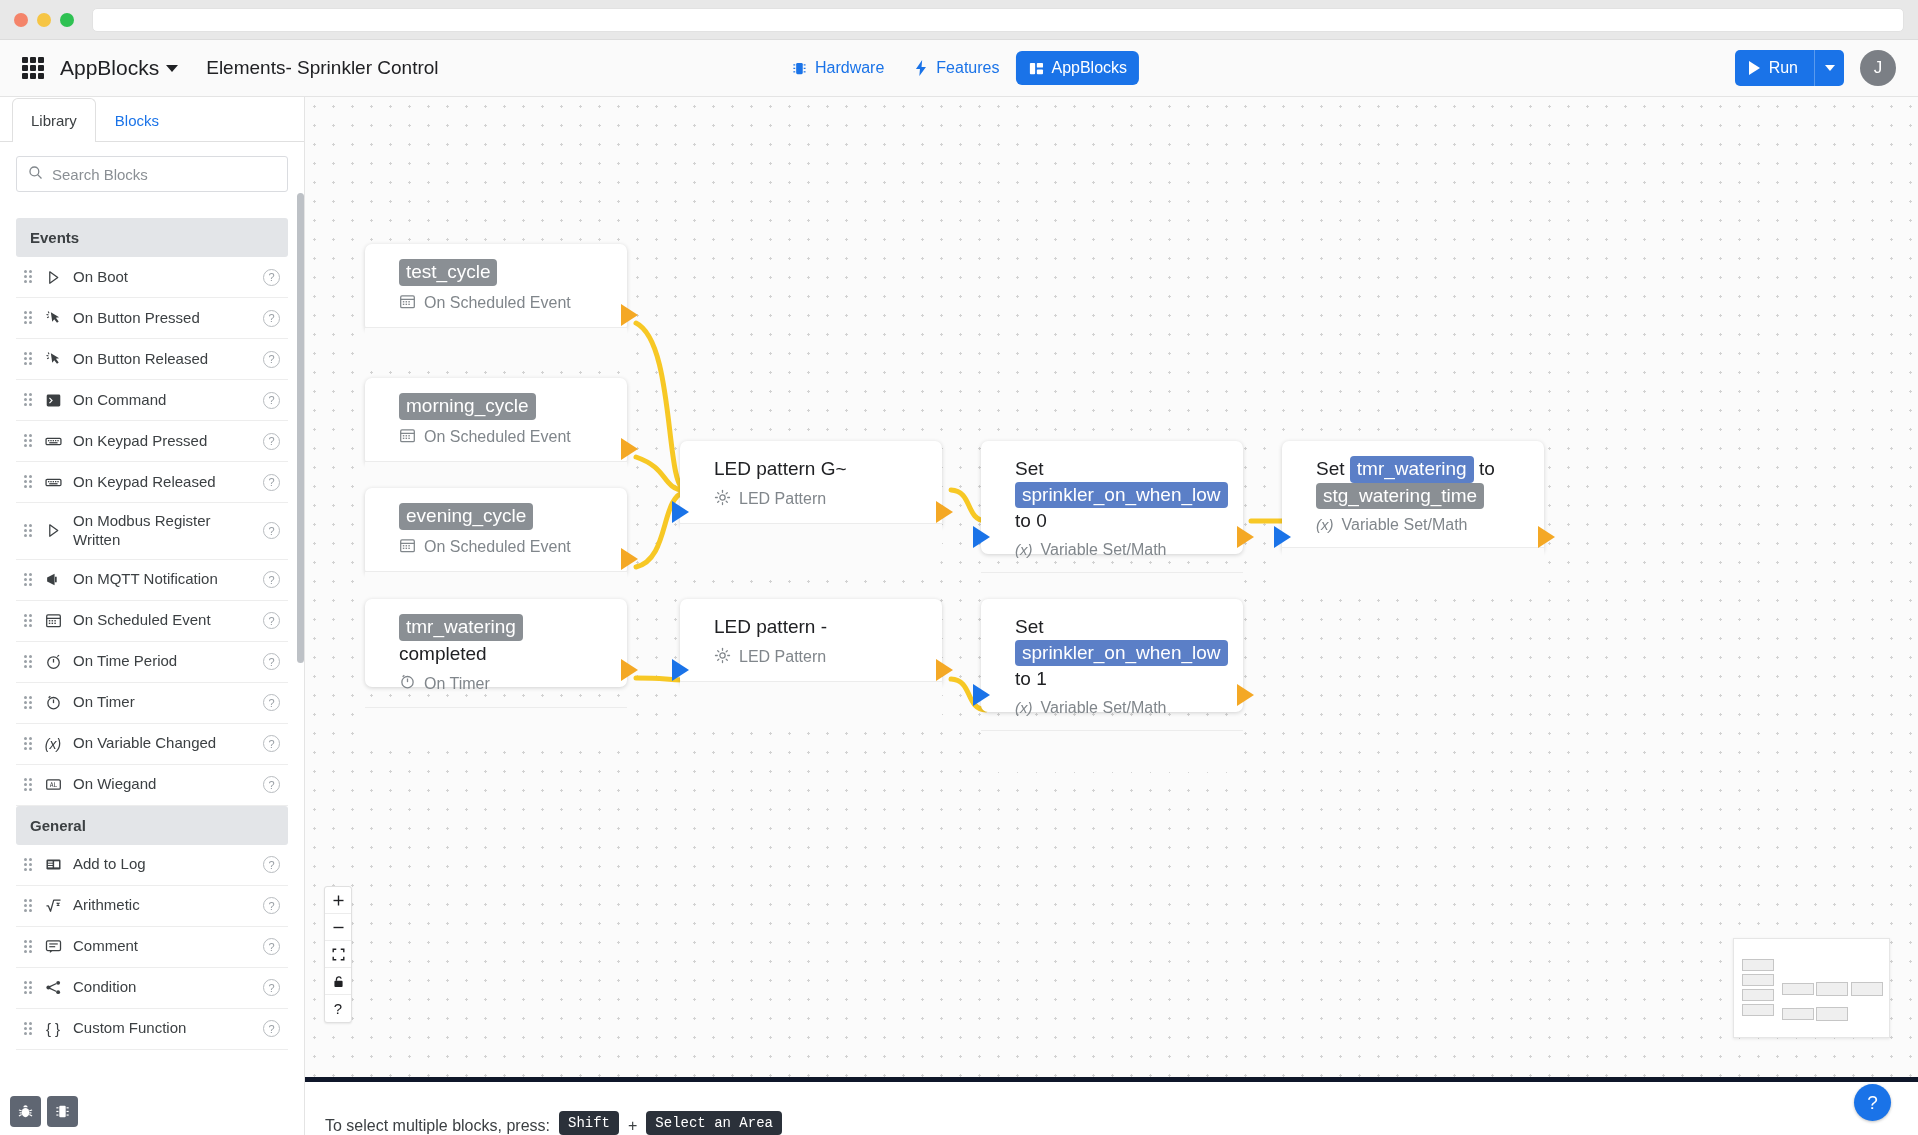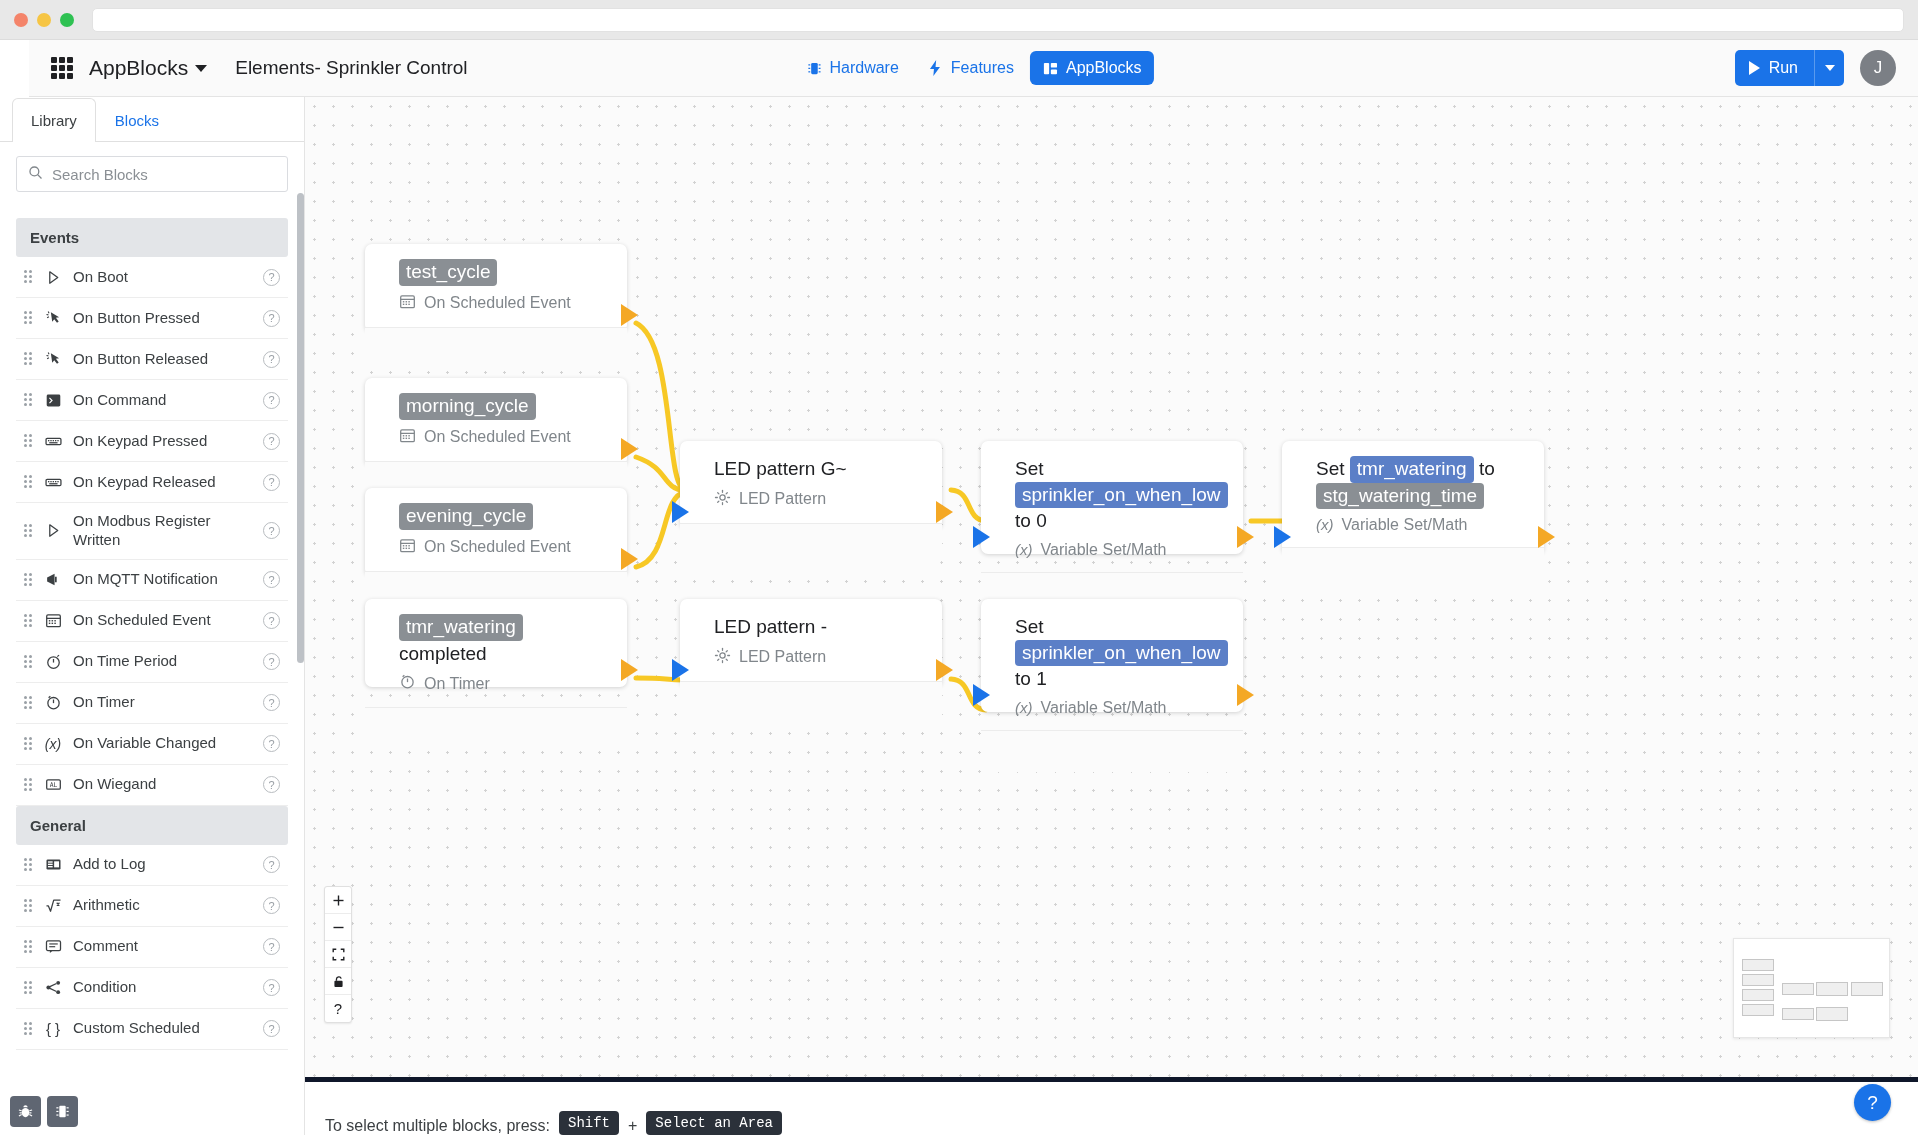--- a/index.html
+++ b/index.html
@@ -24,21 +24,20 @@
   .urlbar {
     flex: 1; height: 24px; background: #ffffff;
     border-radius: 5px; border: 1px solid #e2e2e2;
   }
   
   .app-header {
     height: 57px; background: #fafafa;
     border-bottom: 1px solid #e4e4e4;
     display: flex; align-items: center; padding: 0 22px;
     position: relative;
-    margin-left: 29px;
   }
   .grid-icon {
     width: 22px; height: 22px;
     display: grid; grid-template-columns: repeat(3,1fr); grid-template-rows: repeat(3,1fr);
     gap: 2px; margin-right: 16px; cursor: pointer;
   }
   .grid-icon i { background: #202124; border-radius: 1px; display:block; }
   .brand {
     font-size: 21px; color: #202124; display: flex; align-items: center;
     gap: 7px; cursor: pointer; margin-right: 28px;
@@ -665,21 +664,21 @@
               <i></i>
               <i></i>
               <i></i>
               <i></i>
               <i></i>
               <i></i>
             </span>
             <span class="row-ico">
               <span style="font-size:15px;color:#3c4043;">{&nbsp;}</span>
             </span>
-            <span class="row-label">Custom Scheduled</span>
+            <span class="row-label">Custom Function</span>
             <span class="help-q">?</span>
           </div>
         </div>
     </div>
 
     <div class="side-scrollbar"></div>
 
     <div class="bottom-tools">
       <div class="tool-btn">
         <svg width="17" height="17" viewBox="0 0 16 16">

